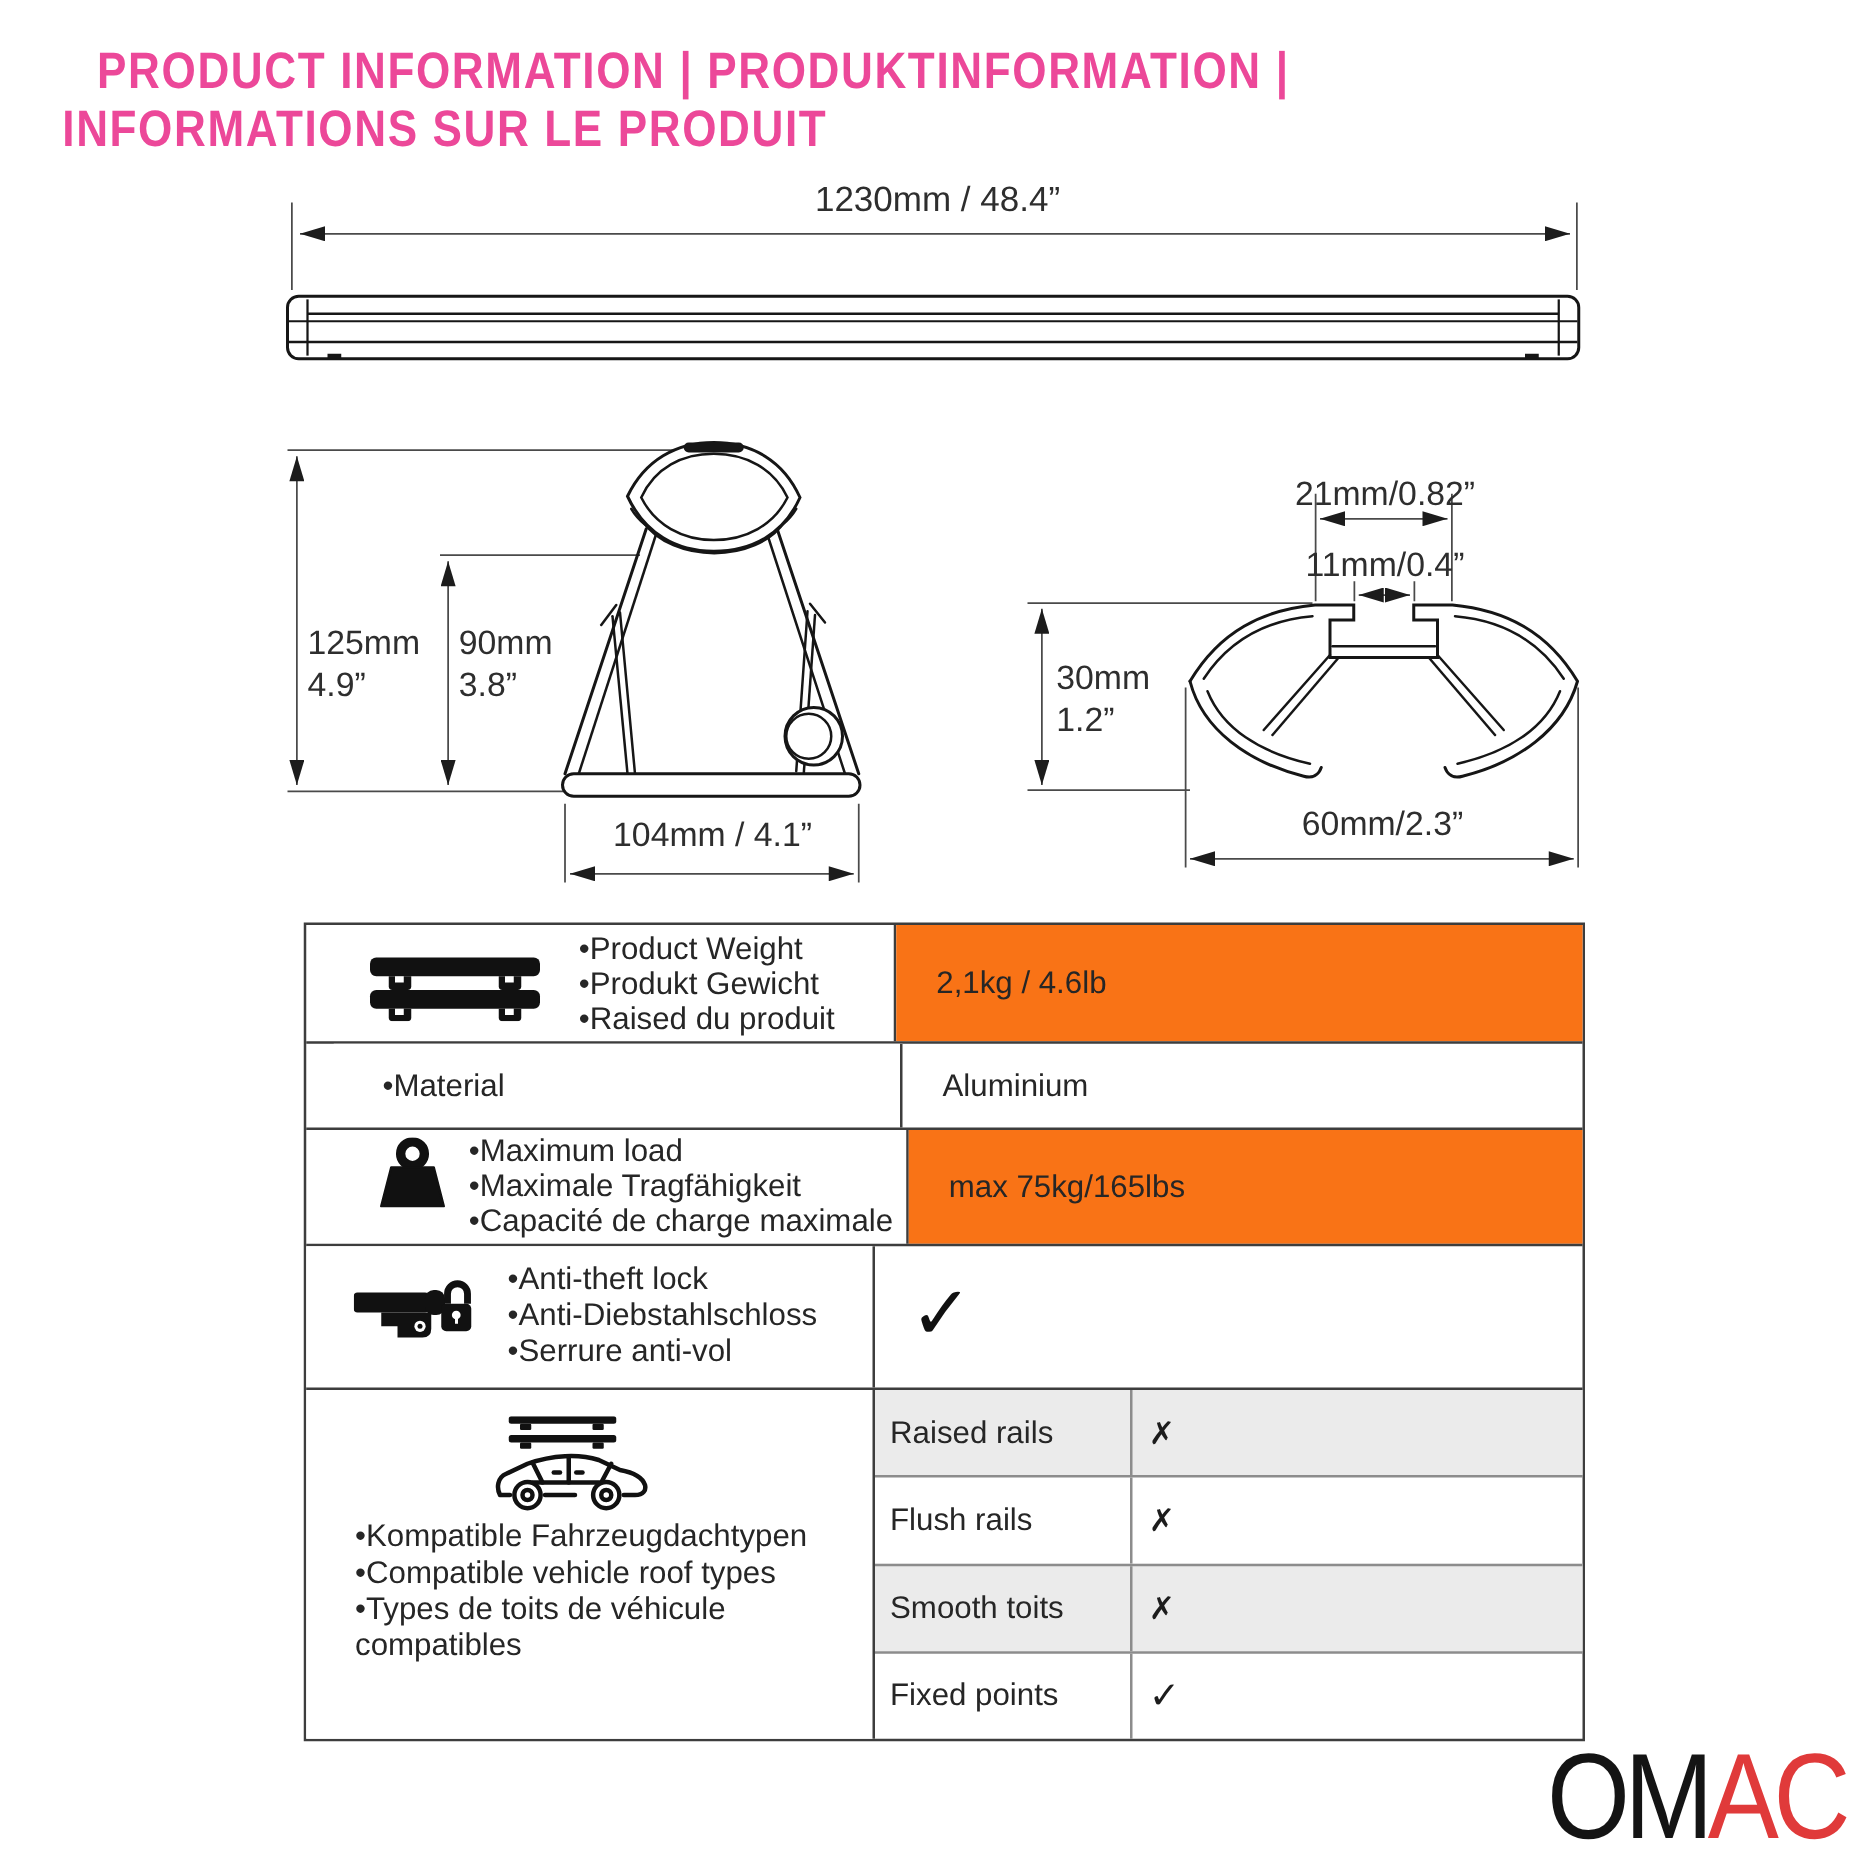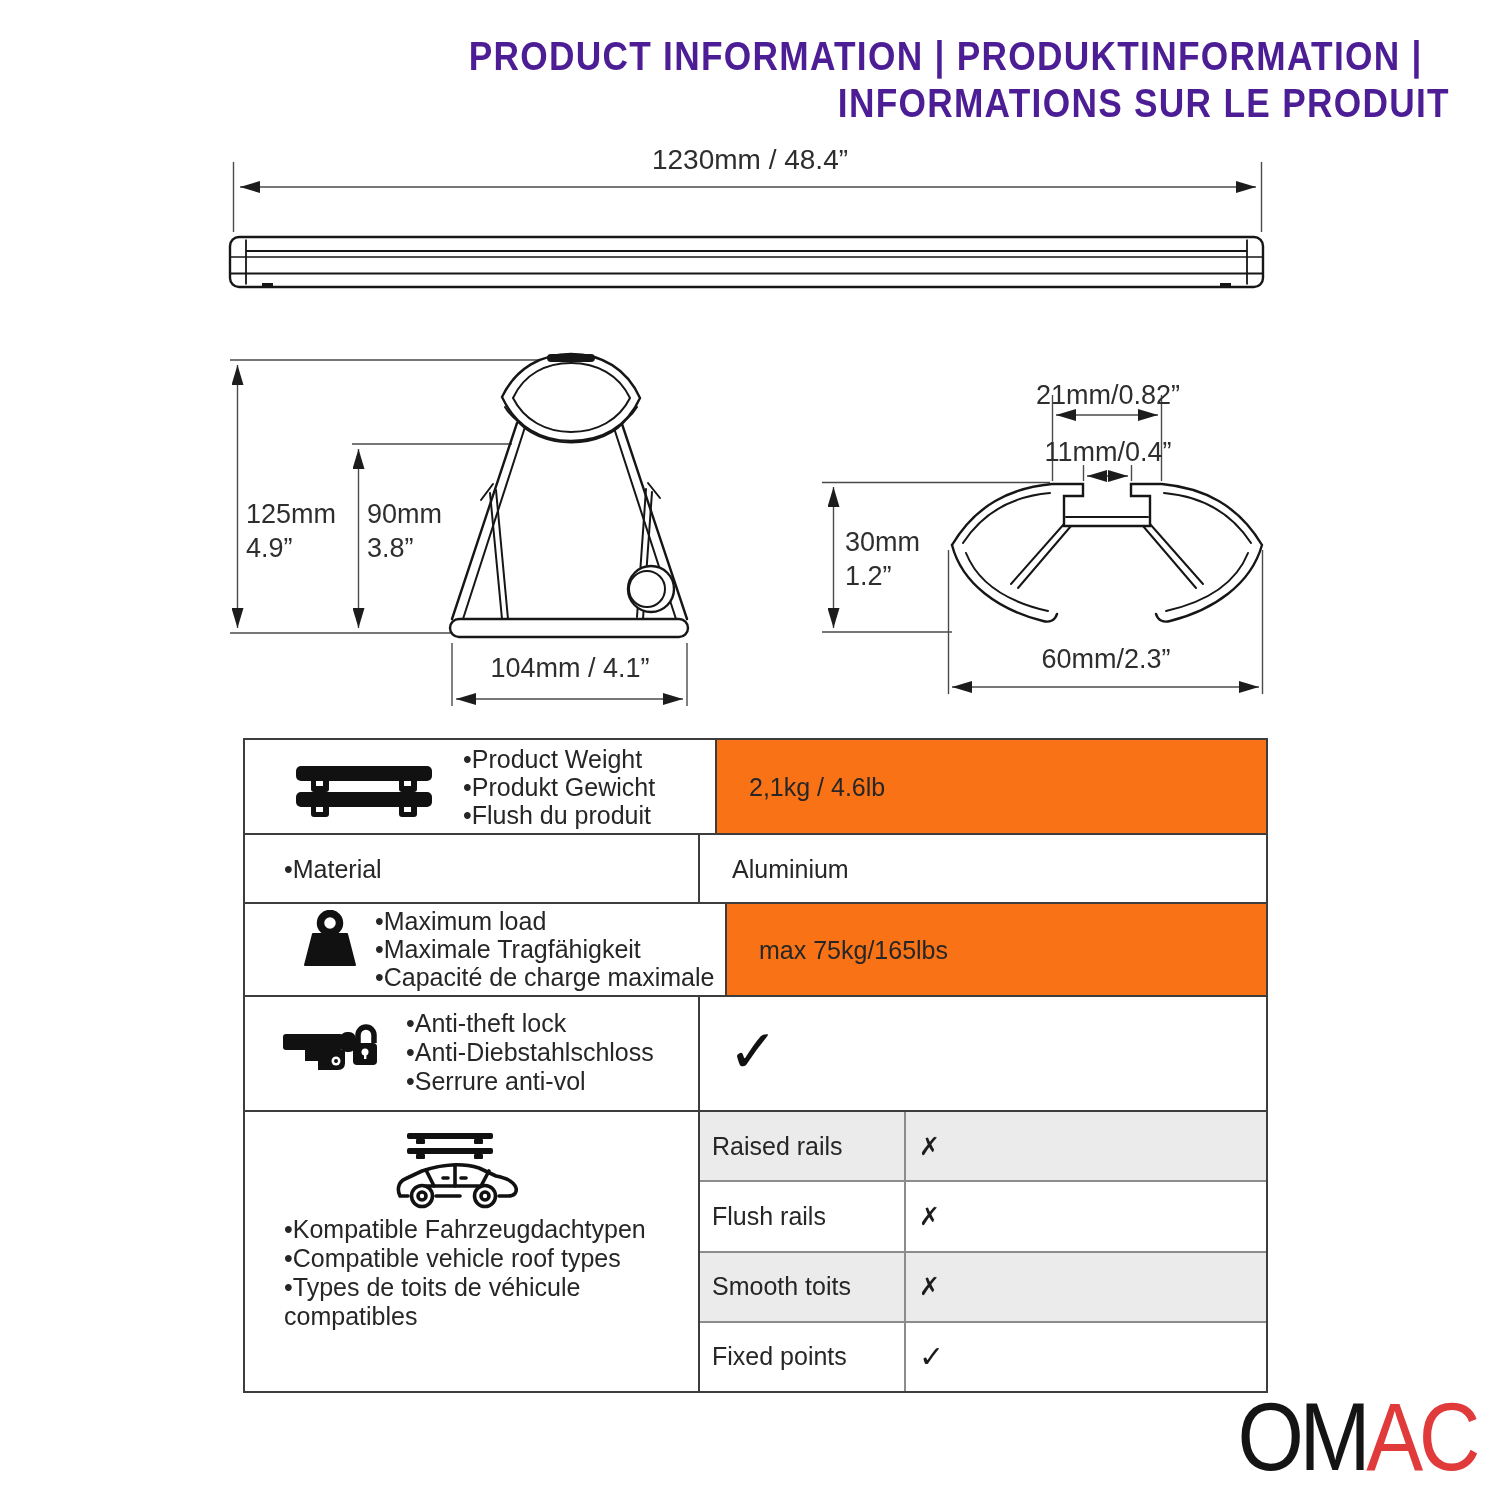--- a/index.html
+++ b/index.html
@@ -1,35 +1,35 @@
 <!DOCTYPE html>
 <html><head>
 <meta charset="utf-8">
 <style>
   html,body{margin:0;padding:0;background:#fff;}
   .page{position:relative;width:1500px;height:1500px;background:#fff;overflow:hidden;
         font-family:"Liberation Sans",sans-serif;color:#262626;}
 
   
-  .title{position:absolute;top:33px;left:0;width:100%;text-align:right;
-         font-weight:800;color:#4c1d95;}
+  .title{position:absolute;top:33px;left:0;width:100%;text-align:left;
+         font-weight:800;color:#ec4899;}
   .title .line{font-size:41px;line-height:47px;white-space:nowrap;}
   .title .squeeze{display:inline-block;transform:scaleX(.86);transform-origin:center;
                   letter-spacing:1.5px;}
 
   
   svg text{font-family:"Liberation Sans",sans-serif;fill:#2e2e2e;}
   .drawing{position:absolute;}
 
   
   .spec-table{position:absolute;left:243px;top:738px;width:1021px;
               border:2px solid #3d3d3d;background:#fff;font-size:25px;}
   .trow{position:relative;display:flex;border-top:2px solid #3d3d3d;}
   .trow.r1{border-top:none;height:93px;padding-left:17px;}
-  .trow.r2{height:67px;}
+  .trow.r2{height:67px;padding-left:22px;}
   .trow.r3{height:91px;padding-left:27px;}
   .trow.r4{height:113px;}
   .trow.r5{height:279px;}
   .lcell{width:453px;flex-shrink:0;border-right:2px solid #3d3d3d;position:relative;background:#fff;}
   .vcell{flex:1;position:relative;}
   .vcell.shade{background:#f97316;}
   .icon{position:absolute;}
   .labels{position:absolute;line-height:28px;white-space:nowrap;}
   .r1 .icon{left:32px;top:25px;}   .r1 .labels{left:201px;top:5px;}
   .r2 .labels{left:39px;top:50%;transform:translateY(-50%);}
@@ -187,21 +187,21 @@
             <rect x="2" y="27" width="136" height="15" rx="5"></rect>
             <path d="M17 42 h18 v7 a3 3 0 0 1 -3 3 h-12 a3 3 0 0 1 -3 -3 z"></path>
             <path d="M105 42 h18 v7 a3 3 0 0 1 -3 3 h-12 a3 3 0 0 1 -3 -3 z"></path>
             <rect x="22" y="42" width="7" height="5" fill="#fff"></rect>
             <rect x="110" y="42" width="7" height="5" fill="#fff"></rect>
           </g>
         </svg>
         <div class="labels">
           <div>•Product Weight</div>
           <div>•Produkt Gewicht</div>
-          <div>•Flush du produit</div>
+          <div>•Raised du produit</div>
         </div>
       </div>
       <div class="vcell shade">
         <div class="value-text">2,1kg / 4.6lb</div>
       </div>
     </div>
 
     <div class="trow r2">
       <div class="lcell">
         <div class="labels">

